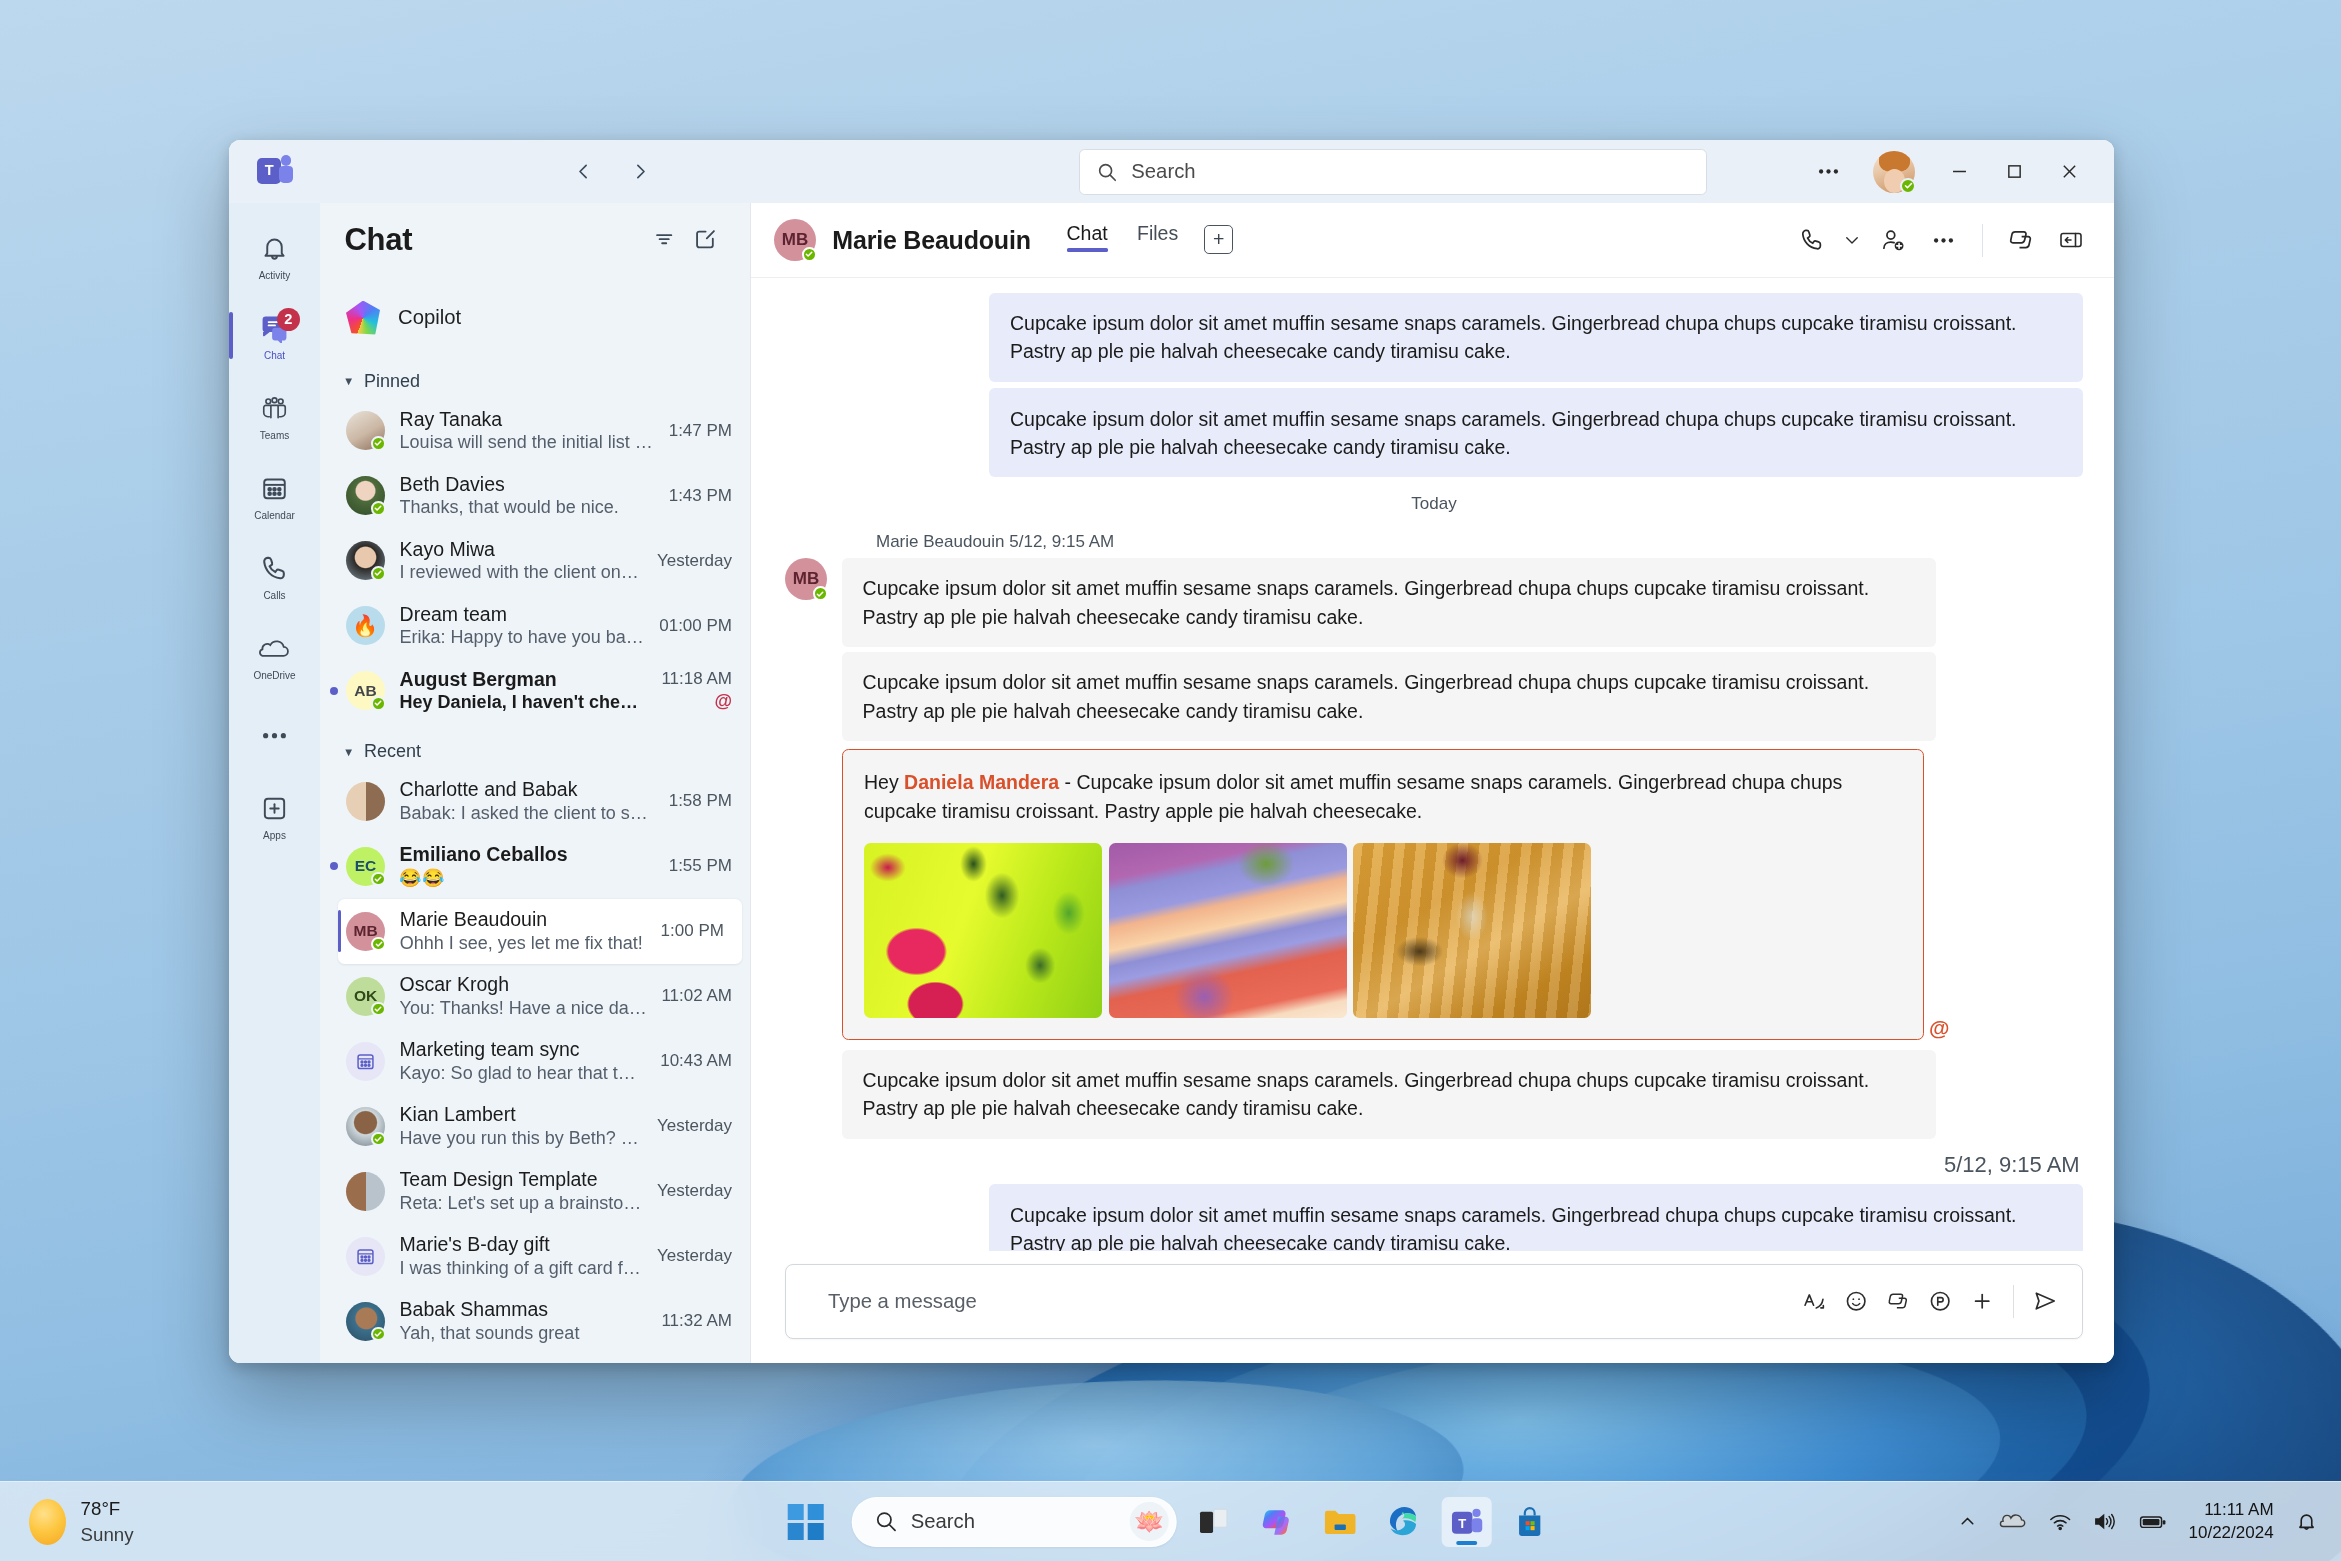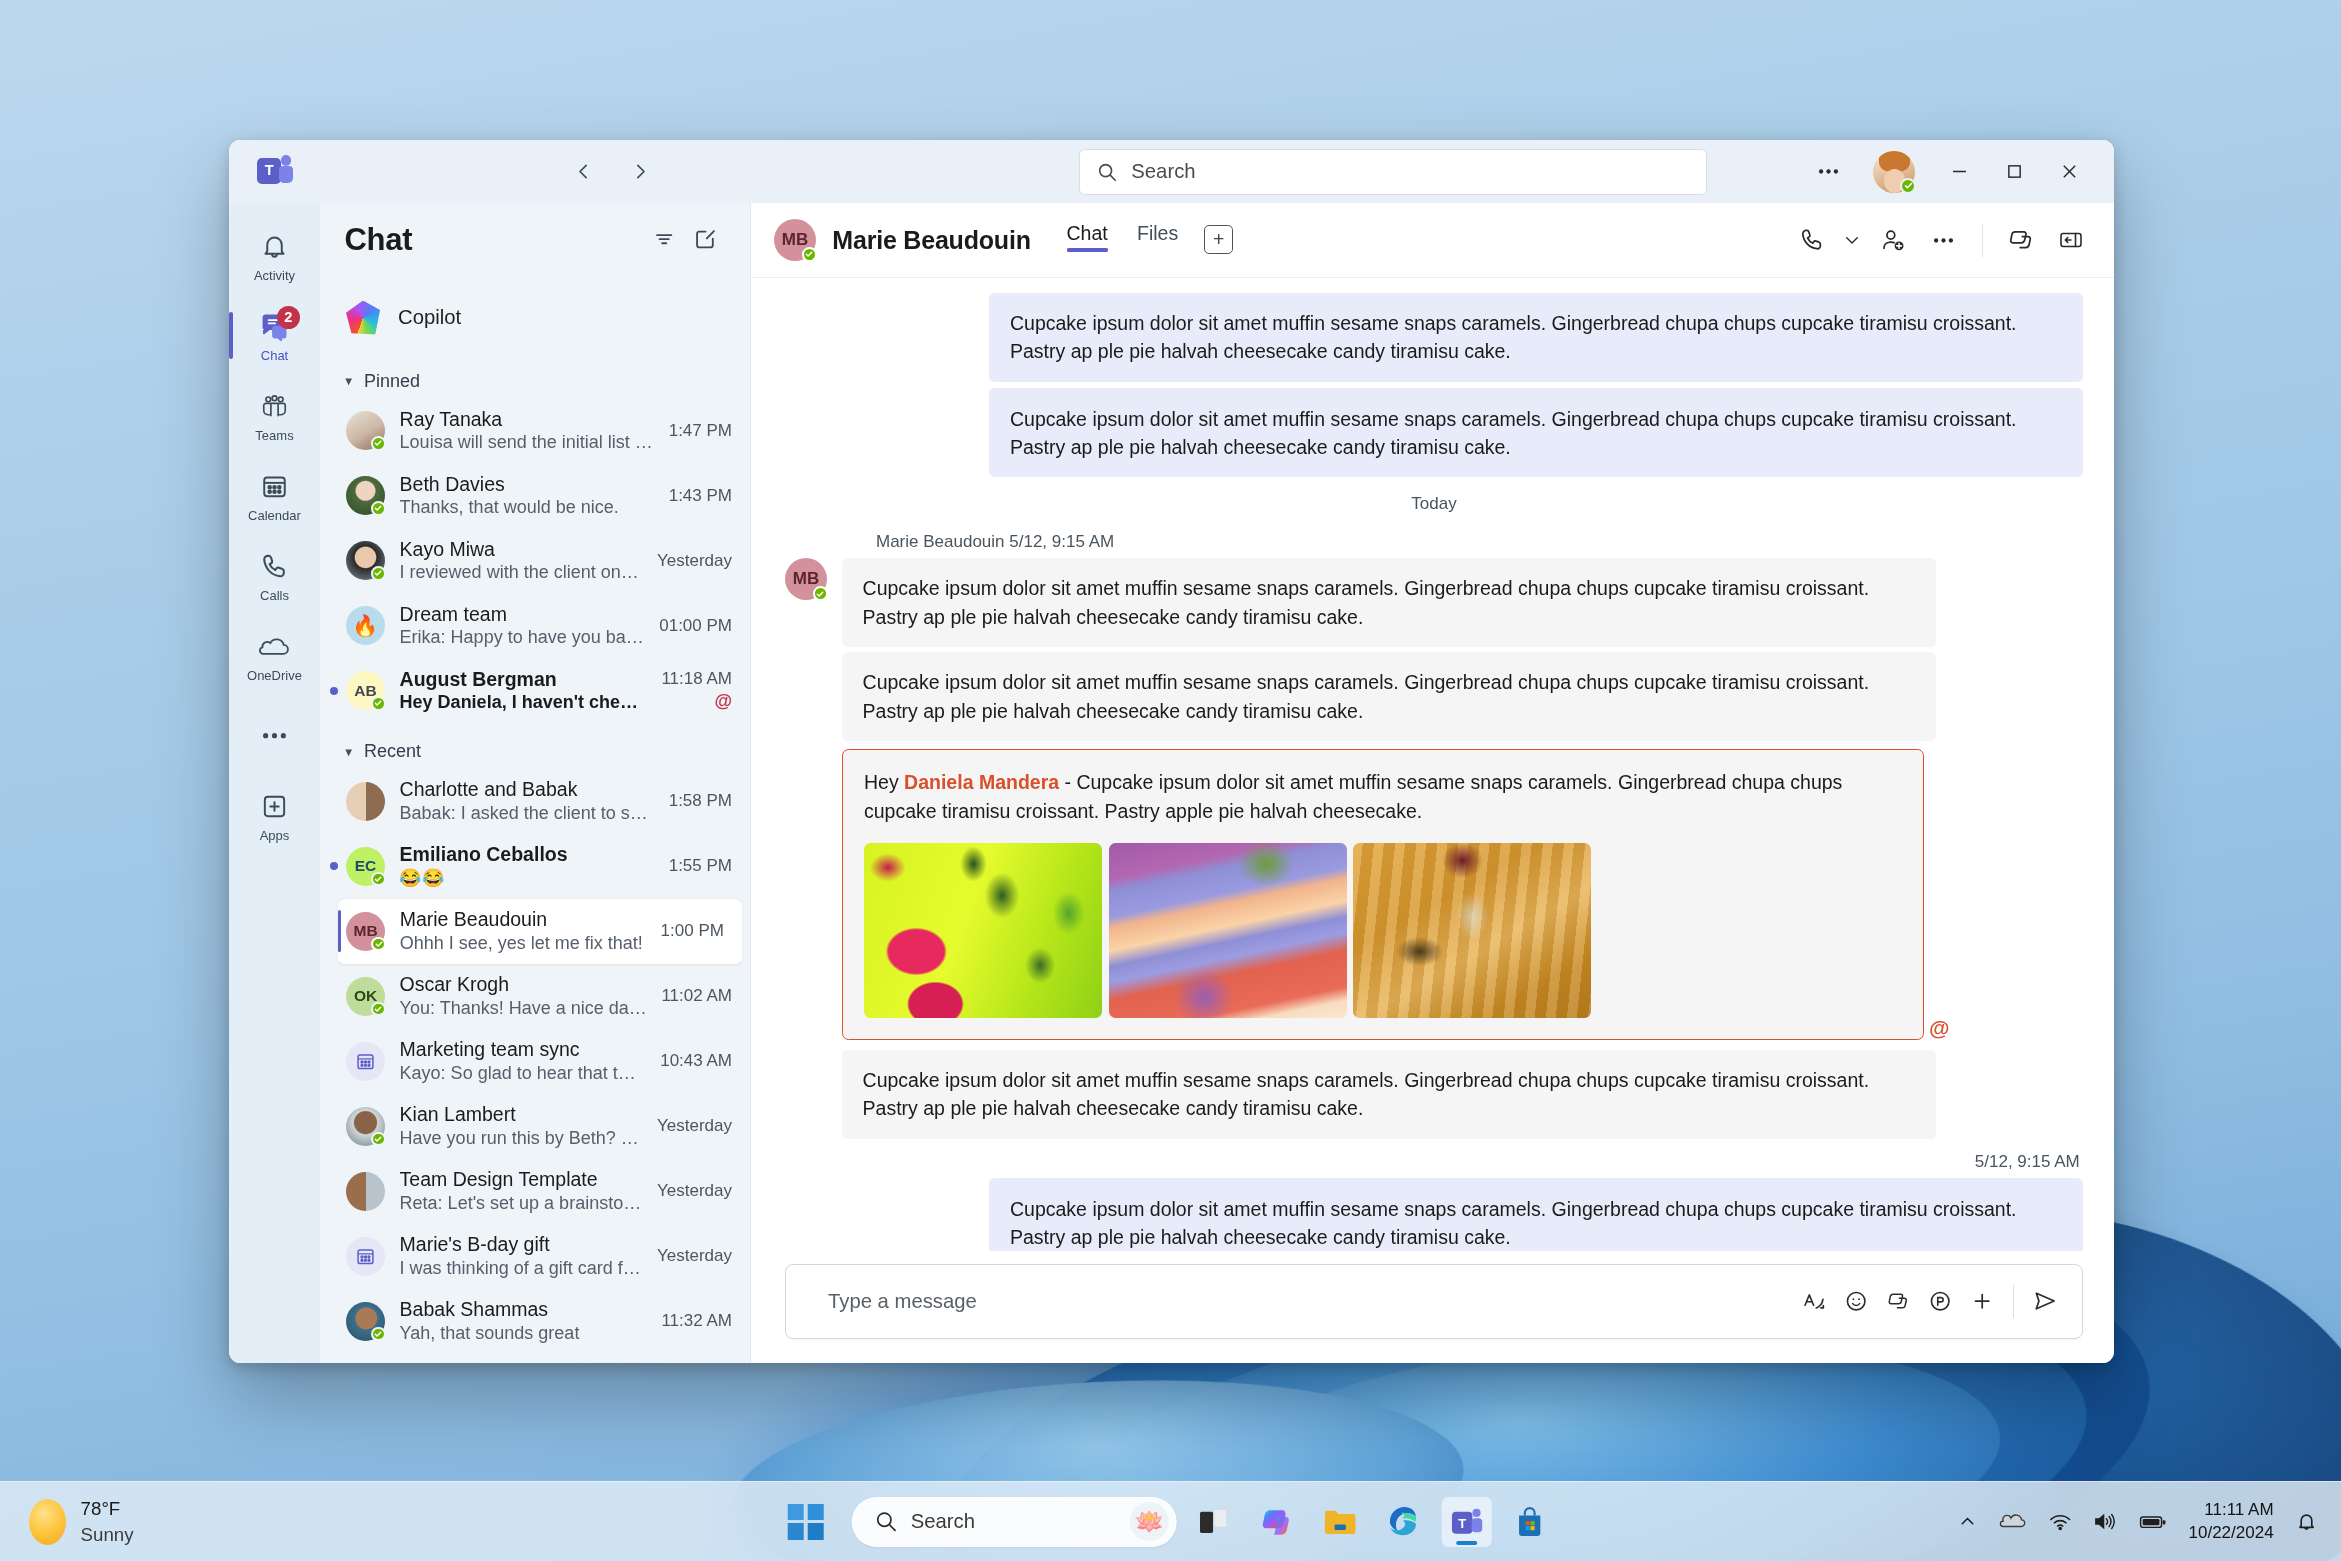--- a/index.html
+++ b/index.html
@@ -129,21 +129,21 @@
     display:flex; align-items:center; justify-content:center; }
   .presence svg { width: 9px; height: 9px; }
 
   
   .winbody { display:flex; height: calc(100% - 63px); }
 
   
   .rail { width: 91px; background: #e4eef7; padding-top: 13px; flex-shrink: 0; }
   .rail-item { height: 80px; display:flex; flex-direction:column; align-items:center;
     justify-content:center; gap: 3.3px; cursor:pointer; position: relative; color: #3e4a57; }
-  .rail-item .rlabel { font-size: 13px; }
+  .rail-item .rlabel { font-size: 10px; }
   .rail-item.active { color: #4a50c4; }
   .rail-item.active::before { content:''; position:absolute; left: 0; top: 16.3px;
     width: 4.1px; height: 47px; border-radius: 2.4px; background: #5b5fc7; }
   .rail-ico { position: relative; height: 36px; display:flex; align-items:center; }
   .badge { position:absolute; right: -9.8px; top: -3.3px; min-width: 23px; height: 23px;
     border-radius: 11.4px; background: #c4314b; color:#fff; font-size: 14.6px; font-weight: 700;
     display:flex; align-items:center; justify-content:center; padding: 0 4.1px; }
 
   
   .chatlist { width: 431px; background: #eff4f9; flex-shrink: 0;
@@ -224,21 +224,21 @@
   .msg-av .pres svg{width:8.1px;height:8.1px}
   .bubble { border-radius: 5.7px; padding: 16.3px 21px; font-size: 19.5px; line-height: 1.45;
     color: #1b1b1b; }
   .bubble.them { background: #f5f5f5; }
   .bubble.me { background: #e8ebfa; }
   .out-row { display:flex; justify-content:flex-end; margin-bottom: 6.5px; }
   .out-row .bubble { max-width: 1094px; }
   .in-row .bubble { max-width: 1094px; }
   .divider { text-align:center; font-size: 17px; color: #4a545e; margin: 16.3px 0 18px; }
   .sender-line { font-size: 17px; color: #4a545e; margin: 0 0 6.5px 91px; }
-  .out-time { text-align:right; font-size: 17px; color: #4a545e; margin: 13px 3.3px 6.5px 0; }
+  .out-time { text-align:right; font-size: 22px; color: #4a545e; margin: 13px 3.3px 6.5px 0; }
 
   
   .mention-wrap { display:flex; align-items:flex-end; gap: 5px; margin: 8.1px 0 9.8px 57px; }
   .mention-card { border: 1.6px solid #d9502b; border-radius: 6.5px; background: #f5f5f5;
     padding: 18px 21px 21px; width: 1082px; }
   .mention-text { font-size: 19.5px; line-height: 1.45; color: #1b1b1b; }
   .mention-name { color: #d9502b; font-weight: 700; }
   .mention-at { font-size: 21px; color: #d9502b; font-weight: 700; margin-top: 6.5px; }
   .imgstrip { display:flex; gap: 6.5px; margin-top: 18px; }
   .thumb { width: 238px; height: 175px; border-radius: 6.5px; overflow:hidden; cursor:pointer;

